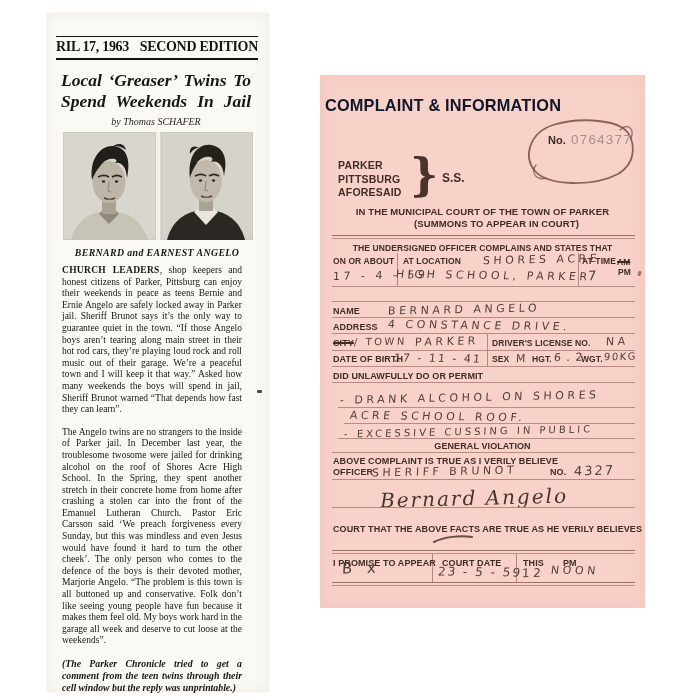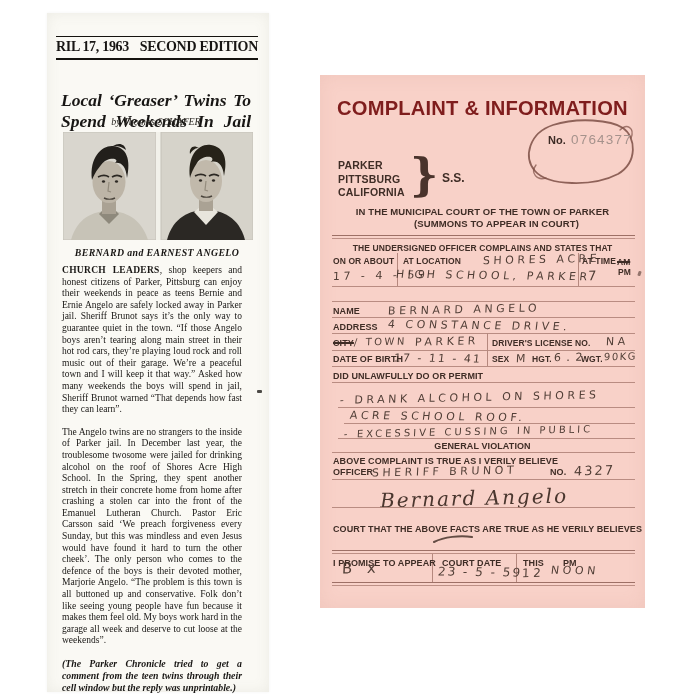--- a/index.html
+++ b/index.html
@@ -11,21 +11,21 @@
     position:absolute; left:47px; top:13px; width:222px; height:679px;
     background:#faf9f4;
     box-shadow: inset 0 0 14px rgba(120,115,100,.10), 0 0 3px rgba(0,0,0,.05);
     font-family:"Liberation Serif", serif; color:#181614;
   }
   .np-rule-thin { position:absolute; left:9px; right:11px; height:1px; background:#15130f; }
   .np-rule-thick { position:absolute; left:9px; right:11px; height:2px; background:#15130f; }
   .np-masthead { position:absolute; left:9px; right:11px; top:26px; display:flex; justify-content:space-between;
     font-weight:bold; font-size:14px; letter-spacing:-.3px; }
   .np-headline { position:absolute; left:14px; right:18px; top:57px; font-weight:bold; font-style:italic;
-    font-size:17.5px; line-height:21px;margin-top:20px; }
+    font-size:17.5px; line-height:21px; }
   .np-headline div { text-align:justify; text-align-last:justify; }
   .np-byline { position:absolute; left:0; right:4px; top:103px; text-align:center; font-style:italic; font-size:10px; color:#2a2722; }
   .np-photos { position:absolute; left:16px; top:119px; width:190px; height:108px; }
   .np-caption { position:absolute; left:0; right:2px; top:234px; text-align:center; font-weight:bold; font-style:italic;
     font-size:9.8px; letter-spacing:.4px; }
   .np-body { position:absolute; left:15px; top:252px; width:180px; font-size:9.5px; line-height:11.6px; text-align:justify; }
   .np-body p { margin-bottom:11px; }
   .np-lead { font-weight:bold; letter-spacing:.3px; }
   .np-footnote { font-weight:bold; font-style:italic; font-size:9.8px; line-height:12px; }
   .print-artifact { position:absolute; left:210px; top:377px; width:5px; height:3px; background:#4c4a46; border-radius:1px; }
@@ -37,22 +37,22 @@
     box-shadow: inset 0 0 18px rgba(190,120,105,.12);
     color:#3f2d26;
   }
   .lbl  { position:absolute; font-weight:bold; font-size:8.5px; letter-spacing:.1px; color:#3f2d26; white-space:nowrap; }
   .lbl9 { position:absolute; font-weight:bold; font-size:9px;  letter-spacing:.1px; color:#3f2d26; white-space:nowrap; }
   .ctr  { left:0; right:0; text-align:center; }
   .rule { position:absolute; left:12px; right:10px; height:1px; background:#ae8076; opacity:.85; }
   .drule{ position:absolute; left:12px; right:10px; height:4px;
           border-top:1px solid #9d7066; border-bottom:1px solid #bd9086; }
   .vdiv { position:absolute; width:1px; background:#b5887e; }
-  .form-title { position:absolute; top:21px; left:0; right:0; text-align:center;
-    font-weight:bold; font-size:21px; letter-spacing:.2px; color:#7f1d1d; }
+  .form-title { position:absolute; top:21px; left:0; right:0; text-align:left;
+    font-weight:bold; font-size:17px; letter-spacing:.2px; color:#0f172a; }
   .form-title span { display:inline-block; transform:scaleX(.96); }
   .num-label { position:absolute; left:228px; top:59px; font-weight:bold; font-size:11px; color:#3c2a24; }
   .num-value { position:absolute; left:251px; top:57px; font-size:13.5px; letter-spacing:1.2px; color:#a5928c; }
   .circle-svg { position:absolute; left:203px; top:42px; width:117px; height:70px; }
   .juris { position:absolute; left:18px; top:84px; font-weight:bold; font-size:10.5px; line-height:13.5px; letter-spacing:.2px; }
   .brace { position:absolute; left:90px; top:74px; font-family:"DejaVu Serif", serif; font-weight:bold;
     font-size:44px; color:#4a332c; transform:scaleY(1.02); }
   .ss { position:absolute; left:122px; top:96px; font-weight:bold; font-size:12px; }
   .court1 { top:131px; font-size:9.5px; }
   .court2 { top:143px; font-size:9.5px;margin-left:28px; }
@@ -147,21 +147,21 @@
     <svg class="circle-svg" viewBox="0 0 117 70">
       <path d="M 100 11 C 113 20, 115 45, 95 57 C 70 70, 25 69, 12 54 C 0 40, 6 16, 30 8 C 55 0, 88 3, 100 11" fill="none" stroke="#7d4f45" stroke-width="1.8" stroke-linecap="round" opacity=".85"></path>
       <path d="M 97 13 C 104 6, 112 11, 108 21 M 13 48 C 7 56, 14 64, 23 61" fill="none" stroke="#7d4f45" stroke-width="1.4" stroke-linecap="round" opacity=".7"></path>
     </svg>
     <div class="num-label">No.</div>
     <div class="num-value">0764377</div>
 
     <div class="juris">
       <div>PARKER</div>
       <div>PITTSBURG</div>
-      <div>CALIFORNIA</div>
+      <div>AFORESAID</div>
     </div>
     <div class="brace">}</div>
     <div class="ss">S.S.</div>
 
     <div class="lbl9 ctr court1">IN THE MUNICIPAL COURT OF THE TOWN OF PARKER</div>
     <div class="lbl9 ctr court2">(SUMMONS TO APPEAR IN COURT)</div>
 
     <div class="drule" style="top:160px"></div>
     <div class="lbl ctr" style="top:168px">THE UNDERSIGNED OFFICER COMPLAINS AND STATES THAT</div>
 

